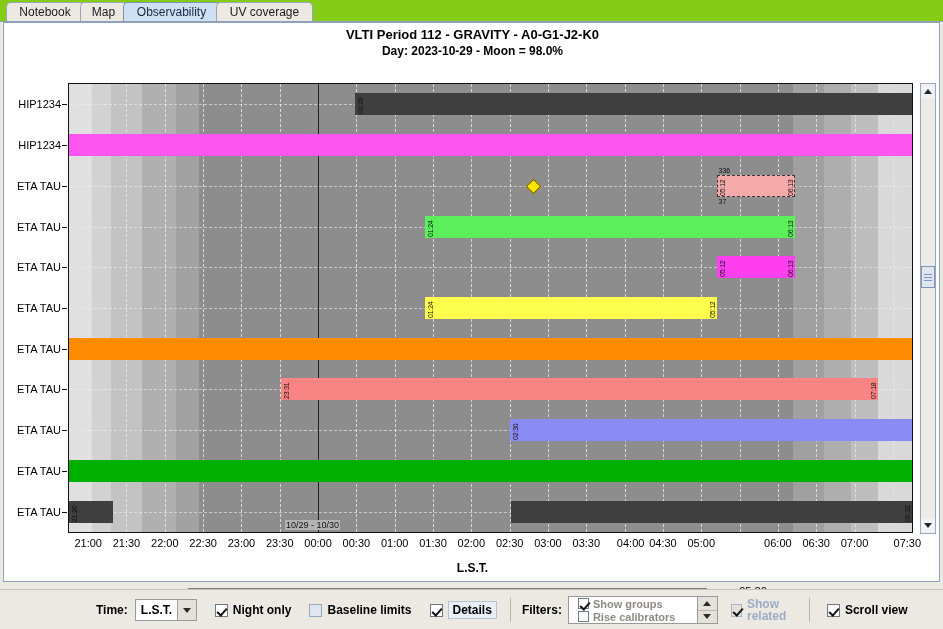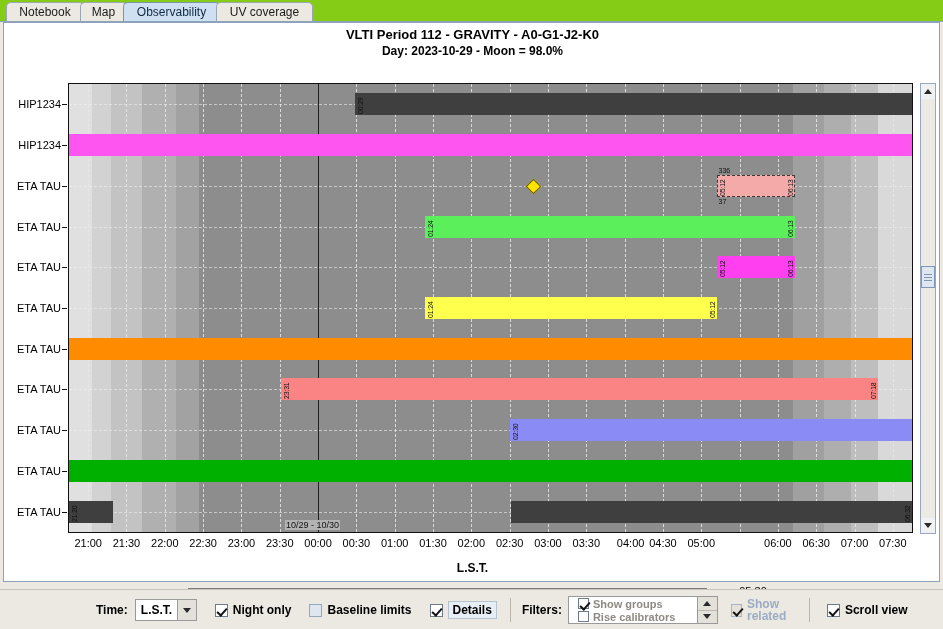--- a/index.html
+++ b/index.html
@@ -298,21 +298,21 @@
         <div class="xt" style="left: 441.659px;">02:30</div>
         <div class="xt" style="left: 479.977px;">03:00</div>
         <div class="xt" style="left: 518.295px;">03:30</div>
         <div class="xt" style="left: 556.614px; padding-left: 12px;">04:00</div>
         <div class="xt" style="left: 594.932px;">04:30</div>
         <div class="xt" style="left: 633.25px;">05:00</div>
         <div class="xt" style="left: 685px; margin-top: 48px;">05:30</div>
         <div class="xt" style="left: 709.886px;">06:00</div>
         <div class="xt" style="left: 748.205px;">06:30</div>
         <div class="xt" style="left: 786.523px;">07:00</div>
-        <div class="xt" style="left: 824.841px;">07:30</div>
+        <div class="xt" style="left: 824.841px; padding-left: 29px;">07:30</div>
       </div>
     <div class="xtitle">L.S.T.</div>
 
     <div class="legend">
         <div class="lg">
           <span class="sw" style="background: rgb(232, 67, 58);"></span>
           <span>Science</span>
         </div>
         <div class="lg">
           <span class="sw" style="background: rgb(91, 240, 91);"></span>

